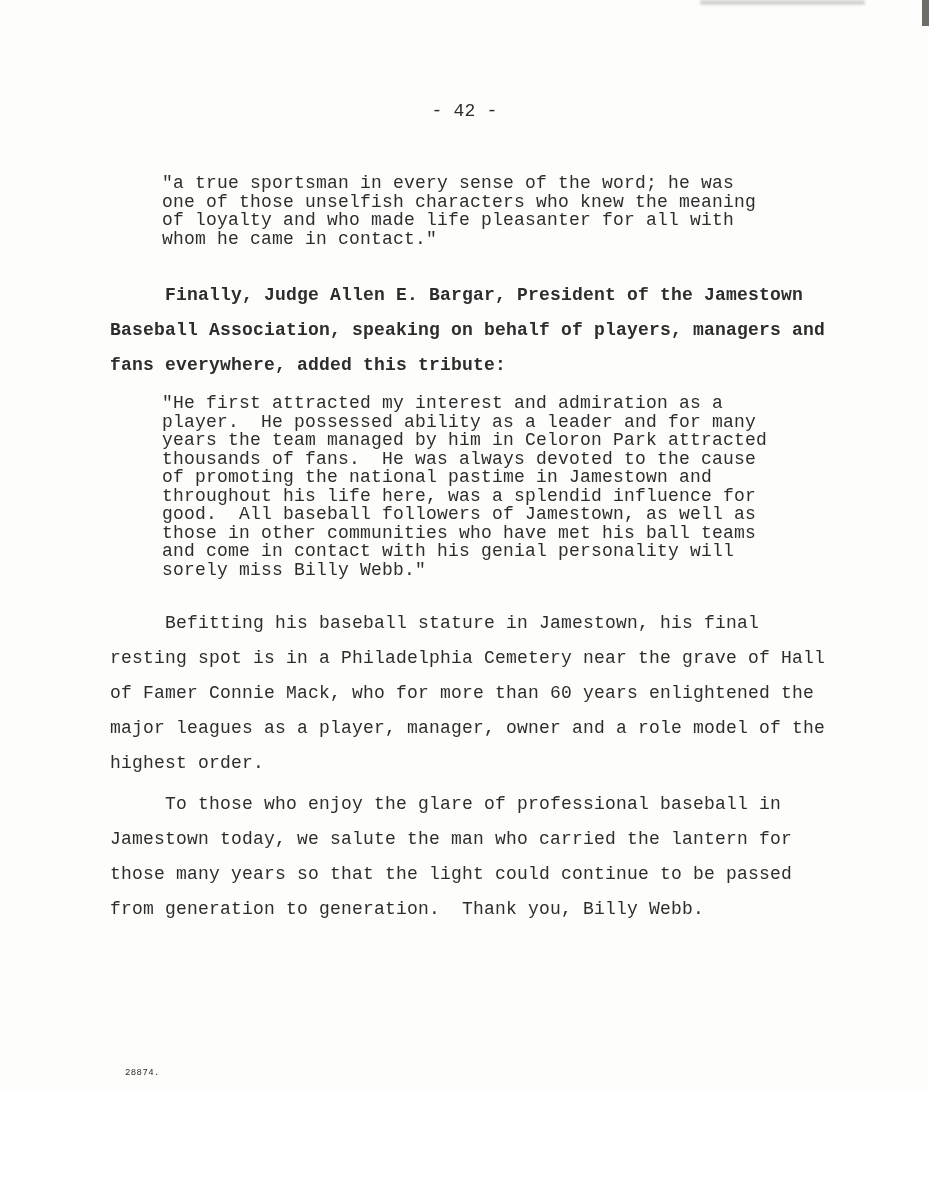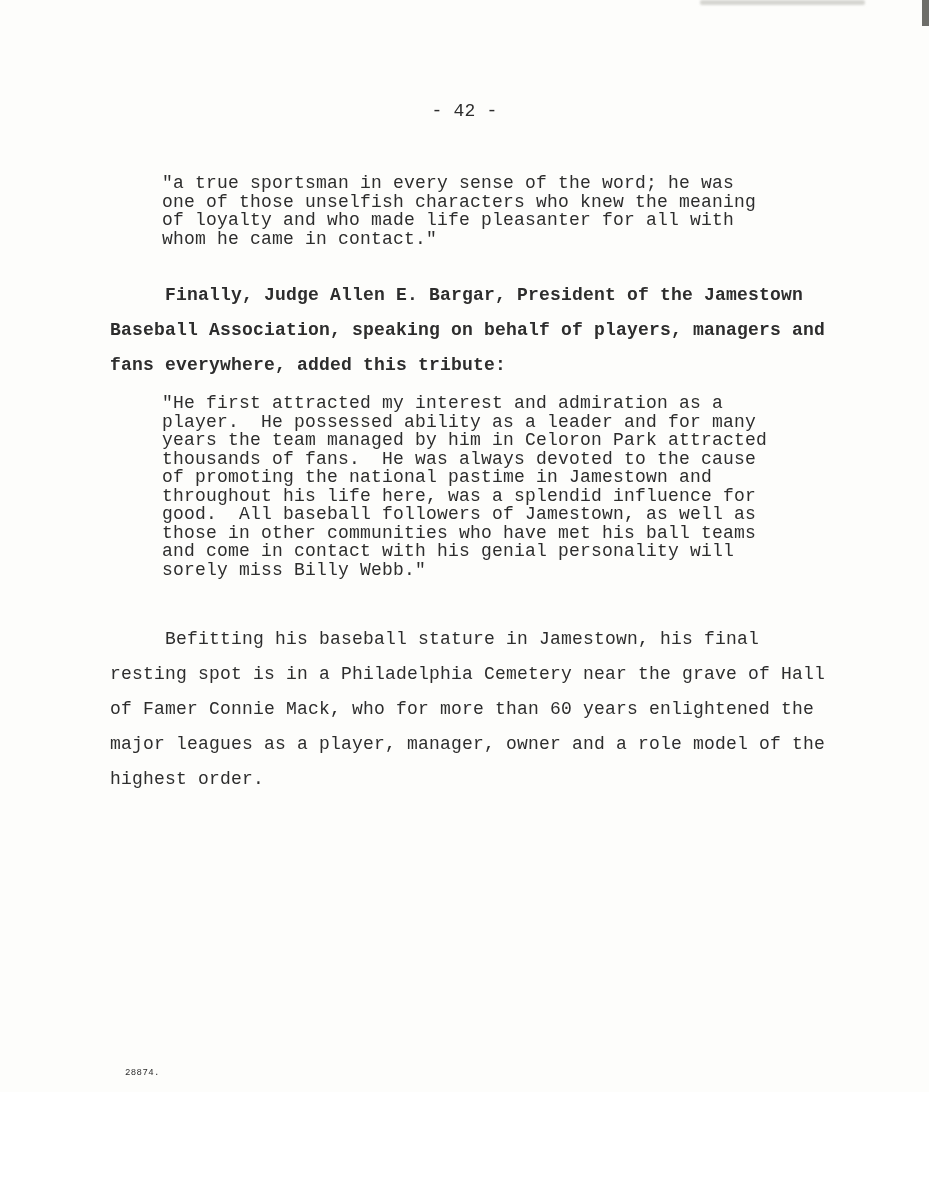--- a/index.html
+++ b/index.html
@@ -77,22 +77,26 @@
 player.  He possessed ability as a leader and for many
 years the team managed by him in Celoron Park attracted
 thousands of fans.  He was always devoted to the cause
 of promoting the national pastime in Jamestown and
 throughout his life here, was a splendid influence for
 good.  All baseball followers of Jamestown, as well as
 those in other communities who have met his ball teams
 and come in contact with his genial personality will
 sorely miss Billy Webb."</div>
 
-  <div class="txt double" style="left:110px; top:606px;margin-top:16px;">     Befitting his baseball stature in Jamestown, his final
+  <div class="txt double" style="left:110px; top:606px;">     Befitting his baseball stature in Jamestown, his final
 resting spot is in a Philadelphia Cemetery near the grave of Hall
 of Famer Connie Mack, who for more than 60 years enlightened the
 major leagues as a player, manager, owner and a role model of the
 highest order.</div>
 
+  <div class="txt double" style="left:110px; top:787px;">     To those who enjoy the glare of professional baseball in
+Jamestown today, we salute the man who carried the lantern for
+those many years so that the light could continue to be passed
+from generation to generation.  Thank you, Billy Webb.</div>
 
   <div class="footer-code">28874.</div>
 
 </div>
 
 </body></html>

